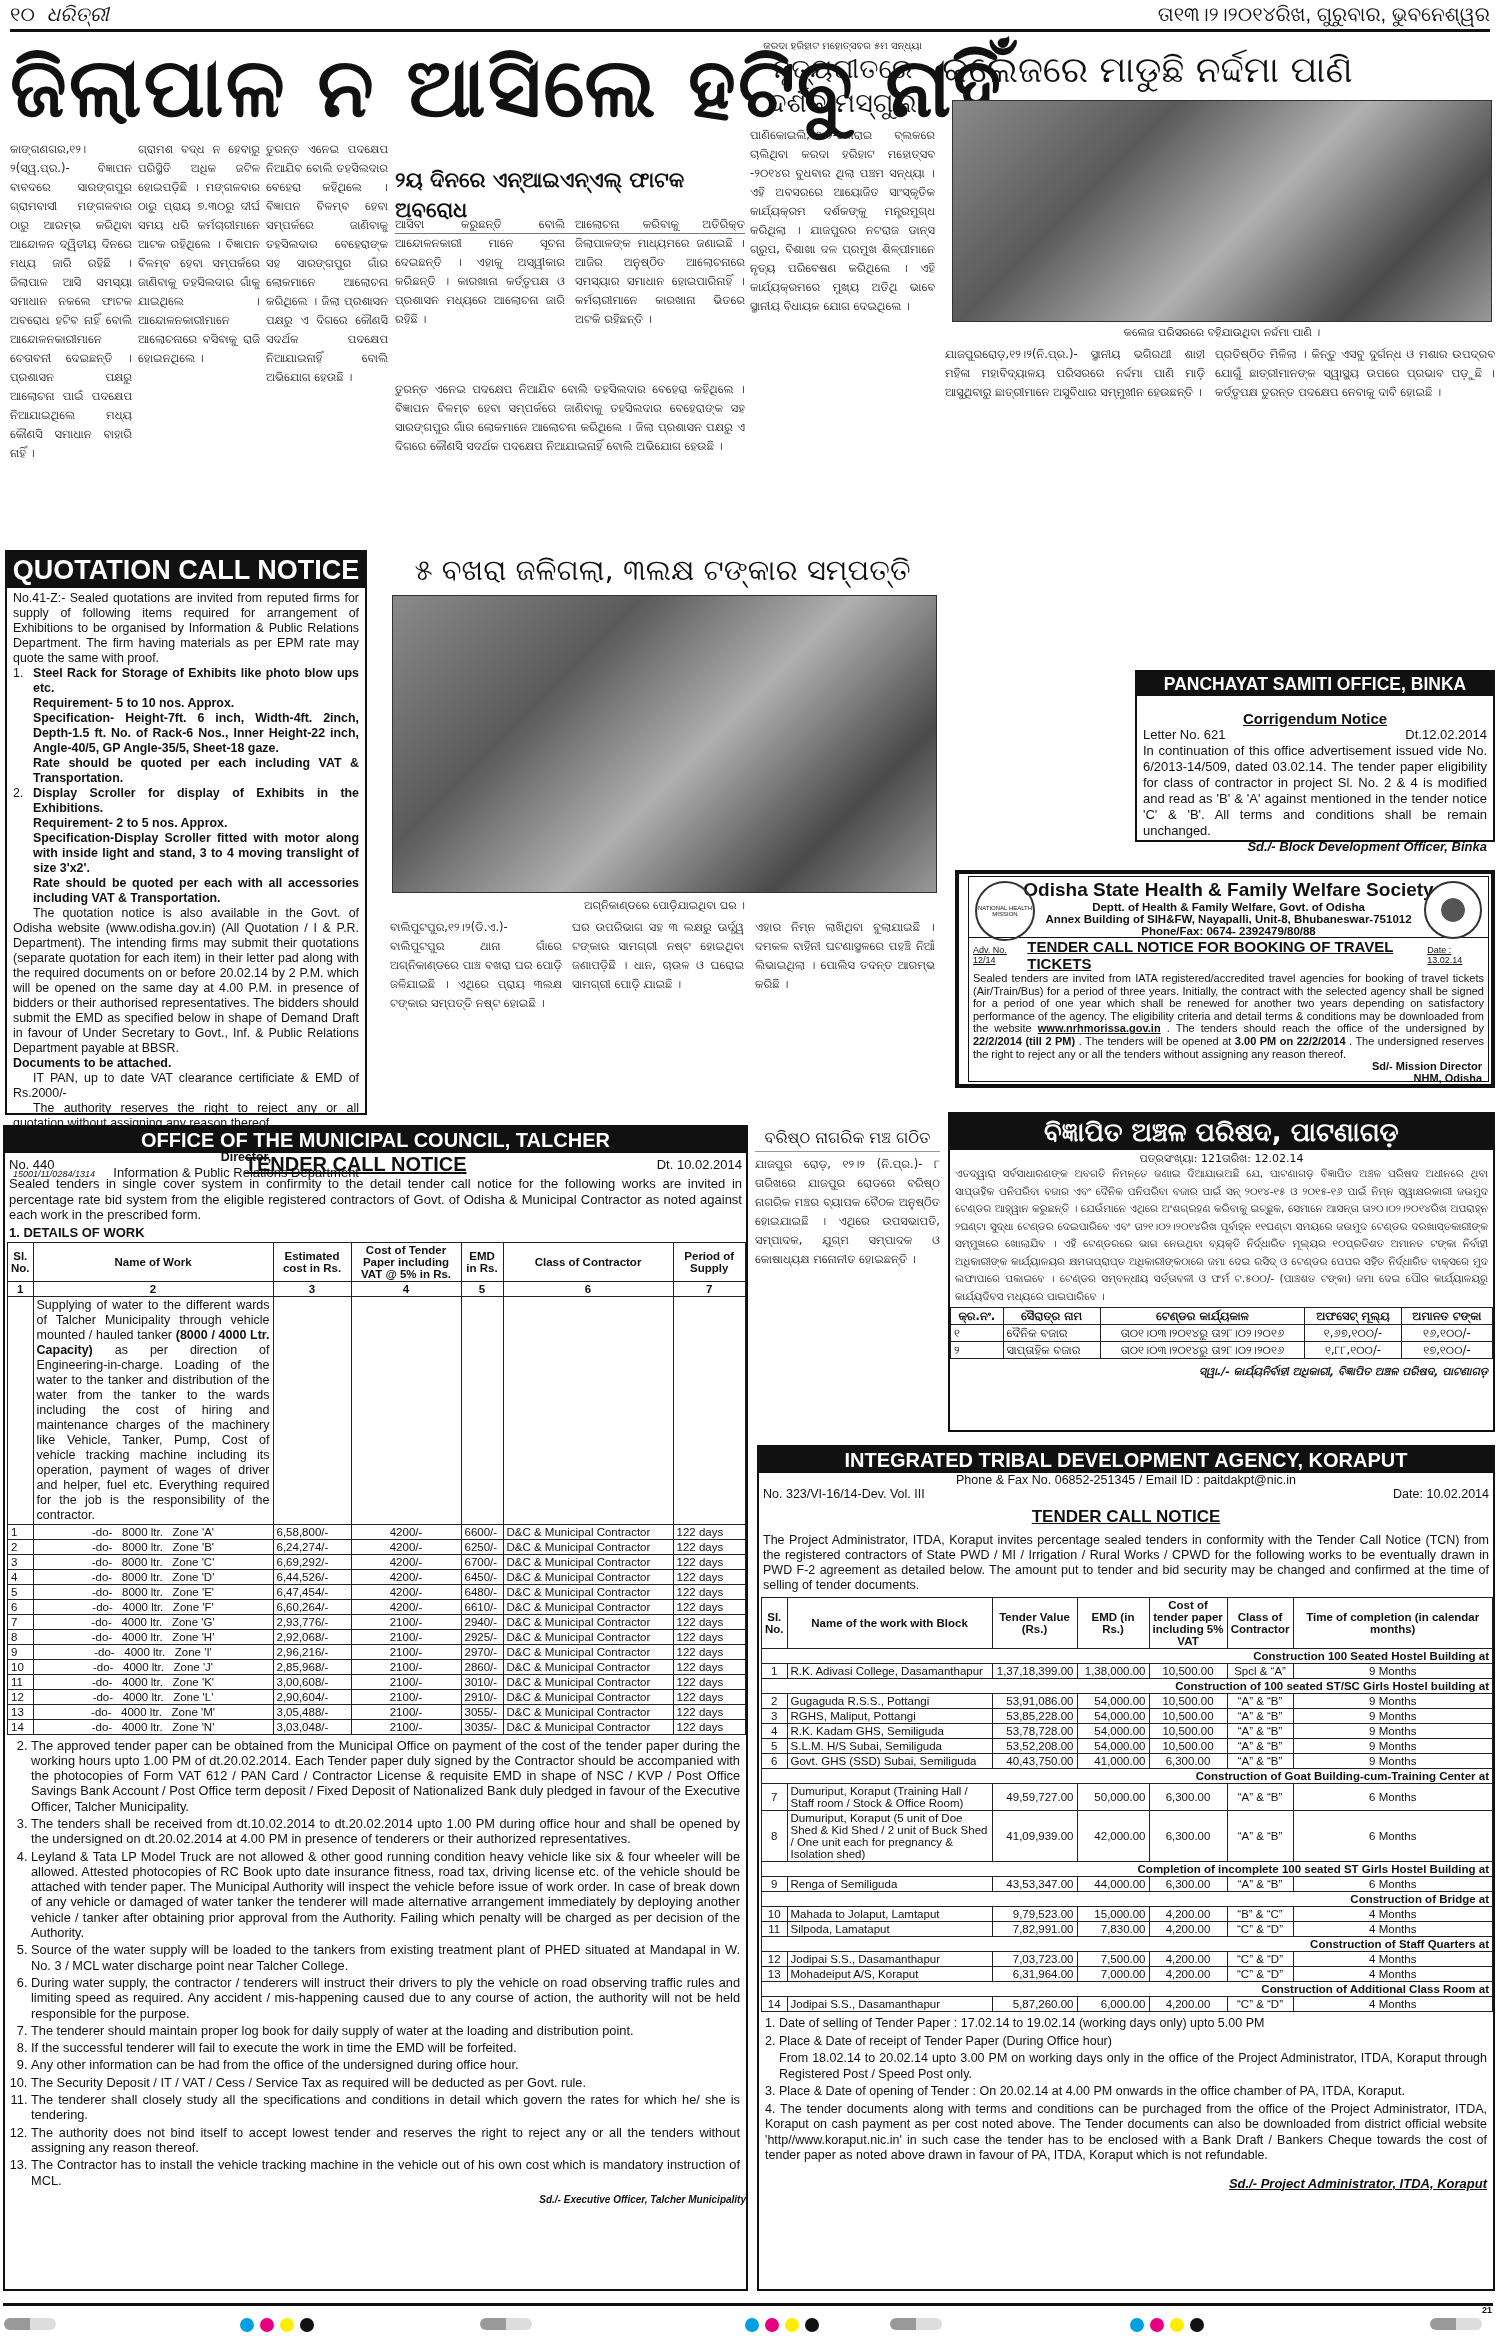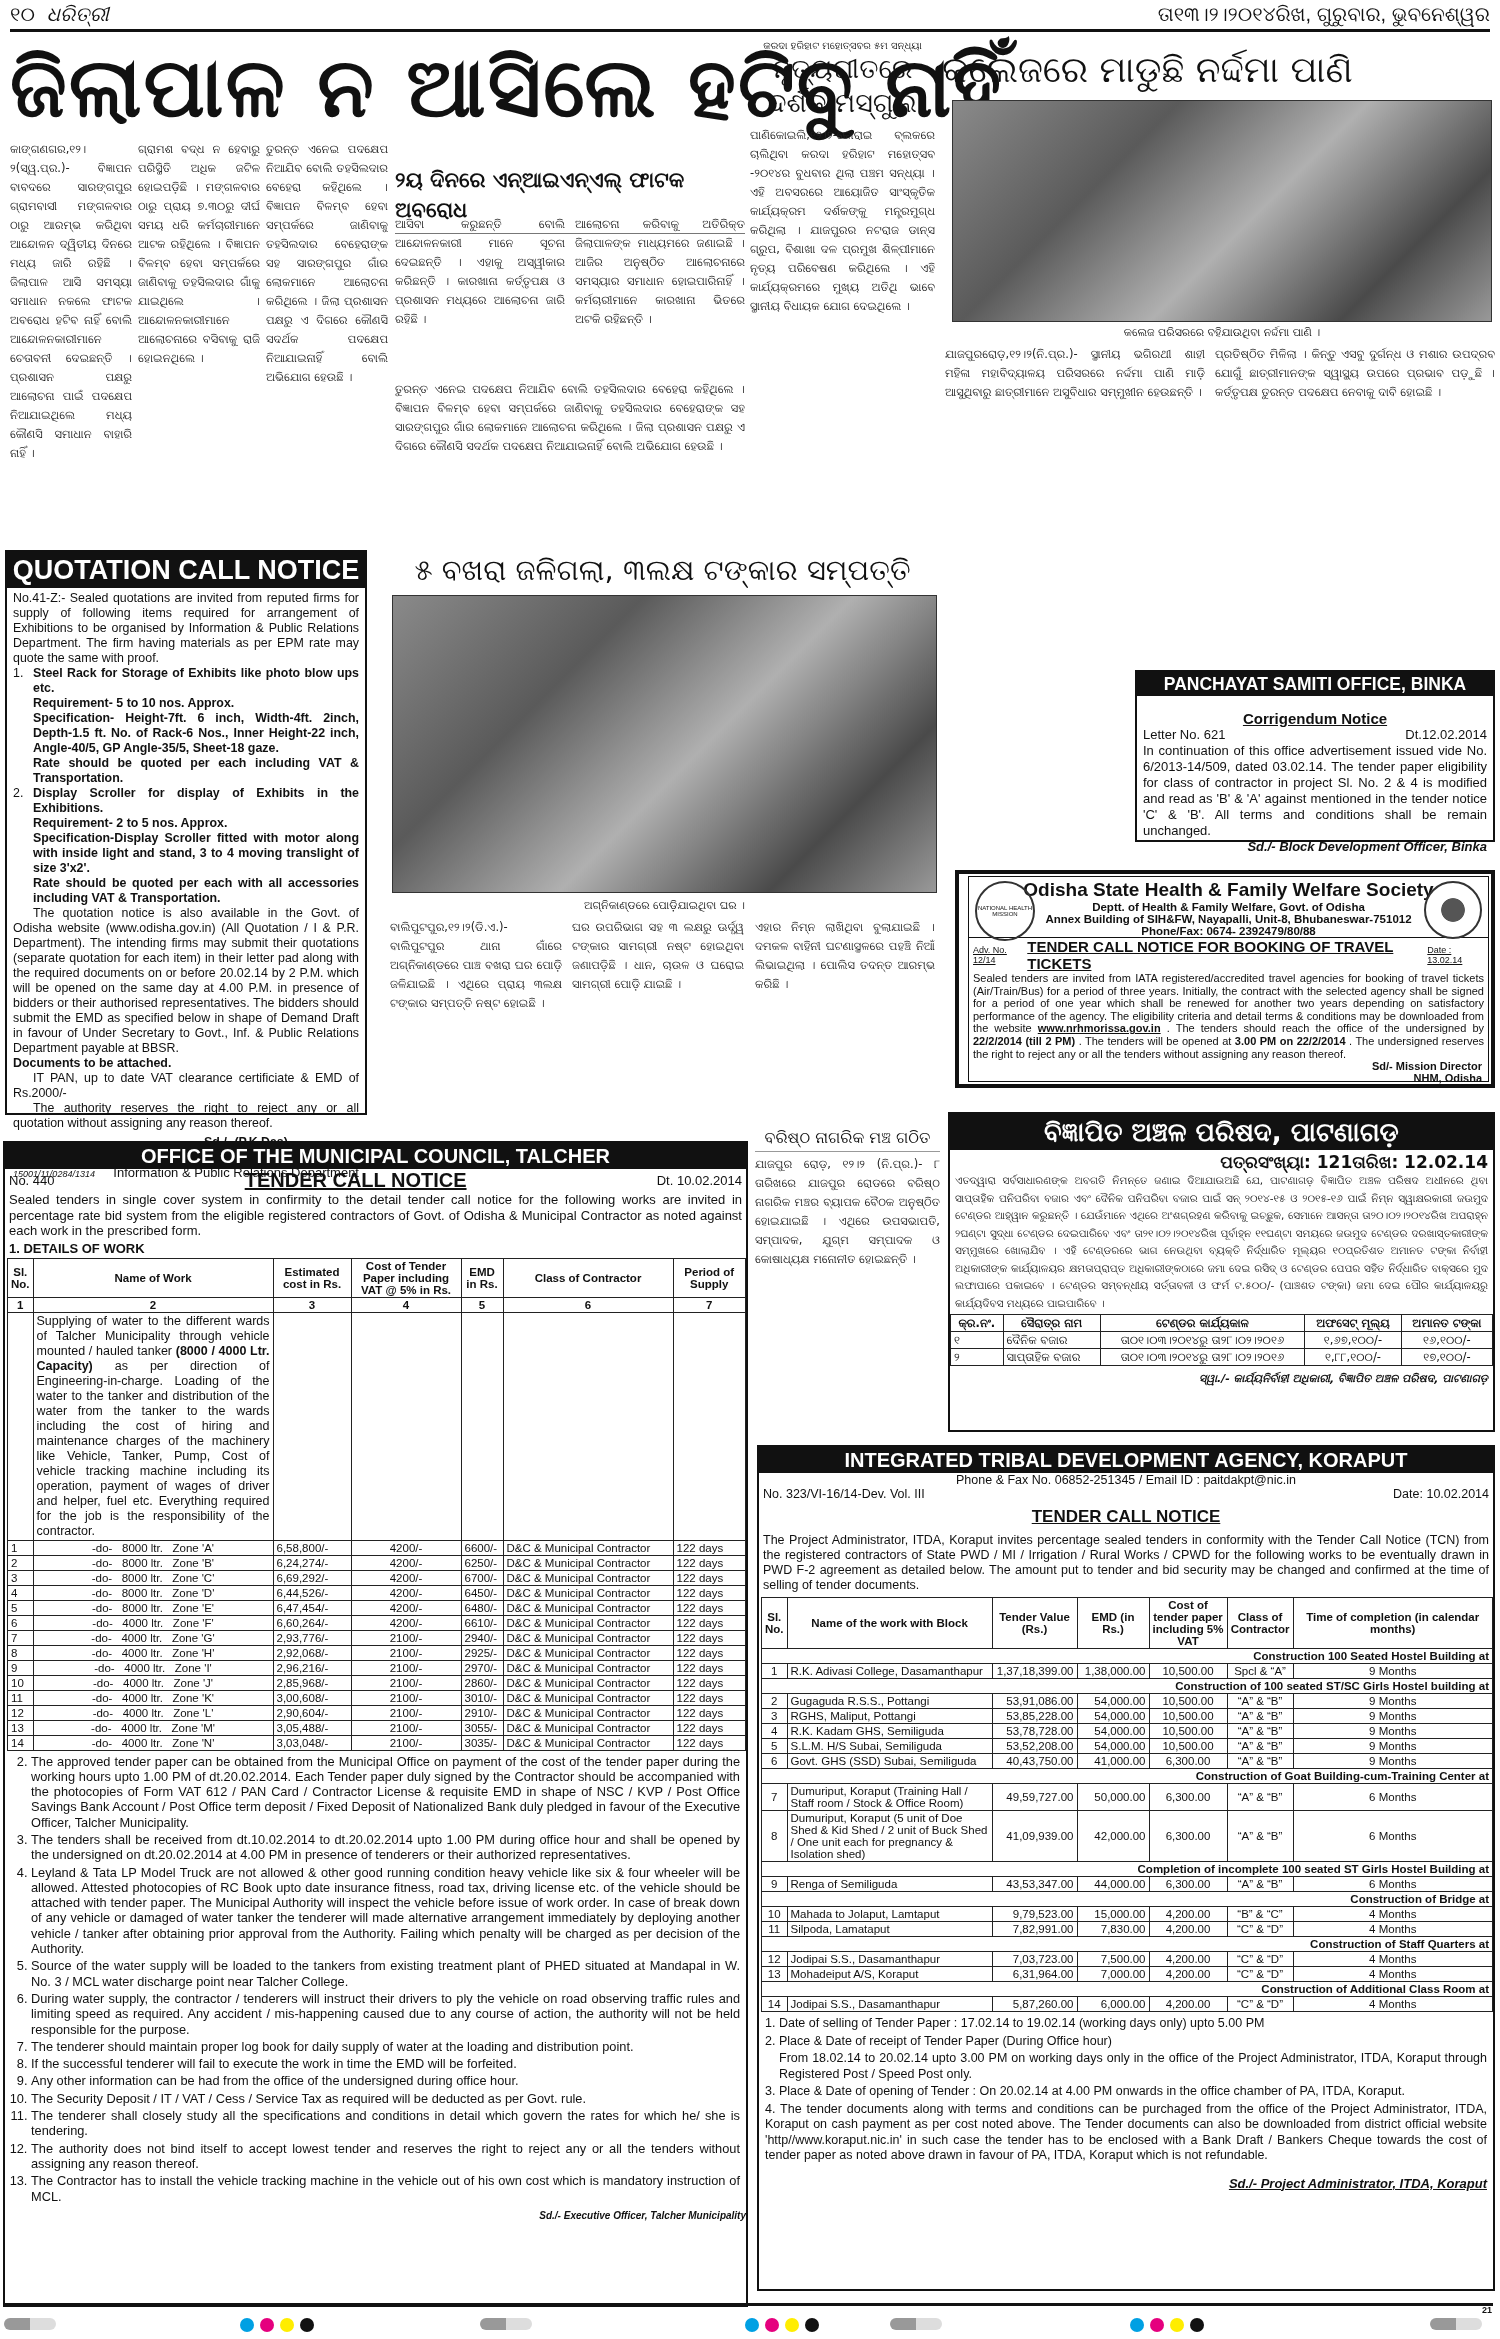--- a/index.html
+++ b/index.html
@@ -147,21 +147,21 @@
     <div class="bold" style="text-align:right;font-size:11px;padding-right:6px;line-height:12px;">
       <div>Sd/- Mission Director</div>
       <div>NHM, Odisha</div>
     </div>
   </div>
 </div>
 
 <div class="abs box" style="left:948px;top:1112px;width:547px;height:320px;">
   <div class="black-title headline" style="font-size:26px;line-height:36px;">ବିଜ୍ଞାପିତ ଅଞ୍ଚଳ ପରିଷଦ, ପାଟଣାଗଡ଼</div>
   <div style="padding:2px 5px;">
-    <div style="display:flex;justify-content:flex-end;font-size:17px;font-family:'DejaVu Sans',sans-serif;font-weight:bold;">
+    <div style="display:flex;justify-content:center;font-size:11px;font-family:'DejaVu Sans',sans-serif;">
       <span>ପତ୍ରସଂଖ୍ୟା: 121</span>
       <span>ତାରିଖ: 12.02.14</span>
     </div>
     <p class="odia-text" style="font-size:10.5px;line-height:17.5px;">ଏତଦ୍ୱାରା ସର୍ବସାଧାରଣଙ୍କ ଅବଗତି ନିମନ୍ତେ ଜଣାଇ ଦିଆଯାଉଅଛି ଯେ, ପାଟଣାଗଡ଼ ବିଜ୍ଞାପିତ ଅଞ୍ଚଳ ପରିଷଦ ଅଧୀନରେ ଥିବା ସାପ୍ତାହିକ ପନିପରିବା ବଜାର ଏବଂ ଦୈନିକ ପନିପରିବା ବଜାର ପାଇଁ ସନ୍ ୨୦୧୪-୧୫ ଓ ୨୦୧୫-୧୬ ପାଇଁ ନିମ୍ନ ସ୍ୱାକ୍ଷରକାରୀ ଜଉମୁଦ ଟେଣ୍ଡର ଆହ୍ୱାନ କରୁଛନ୍ତି । ଯେଉଁମାନେ ଏଥିରେ ଅଂଶଗ୍ରହଣ କରିବାକୁ ଇଚ୍ଛୁକ, ସେମାନେ ଆସନ୍ତା ତା୨୦।୦୨।୨୦୧୪ରିଖ ଅପରାହ୍ନ ୨ଘଣ୍ଟା ସୁଦ୍ଧା ଟେଣ୍ଡର ଦେଇପାରିବେ ଏବଂ ତା୨୧।୦୨।୨୦୧୪ରିଖ ପୂର୍ବାହ୍ନ ୧୧ଘଣ୍ଟା ସମୟରେ ଜଉମୁଦ ଟେଣ୍ଡର ଦରଖାସ୍ତକାରୀଙ୍କ ସମ୍ମୁଖରେ ଖୋଲାଯିବ । ଏହି ଟେଣ୍ଡରରେ ଭାଗ ନେଉଥିବା ବ୍ୟକ୍ତି ନିର୍ଦ୍ଧାରିତ ମୂଲ୍ୟର ୧୦ପ୍ରତିଶତ ଅମାନତ ଟଙ୍କା ନିର୍ବାହୀ ଅଧିକାରୀଙ୍କ କାର୍ଯ୍ୟାଳୟର କ୍ଷମତାପ୍ରାପ୍ତ ଅଧିକାରୀଙ୍କଠାରେ ଜମା ଦେଇ ରସିଦ୍ ଓ ଟେଣ୍ଡର ପେପର ସହିତ ନିର୍ଦ୍ଧାରିତ ବାକ୍ସରେ ମୁଦ ଲଫାପାରେ ପକାଇବେ । ଟେଣ୍ଡର ସମ୍ବନ୍ଧୀୟ ସର୍ତ୍ତାବଳୀ ଓ ଫର୍ମ ଟ.୫୦୦/- (ପାଞ୍ଚଶତ ଟଙ୍କା) ଜମା ଦେଇ ପୌର କାର୍ଯ୍ୟାଳୟରୁ କାର୍ଯ୍ୟଦିବସ ମଧ୍ୟରେ ପାଇପାରିବେ ।</p>
   </div>
   <table style="font-family:'DejaVu Sans',sans-serif;">
     <tbody>
         <tr>
       <th>କ୍ର.ନଂ.</th>
       <th>ସୈରାତ୍‌ର ନାମ</th>
@@ -184,21 +184,21 @@
       <td class="ctr">୧୭,୧୦୦/-</td>
     </tr>
   </tbody>
     </table>
   <div class="rt bold" style="font-family:'DejaVu Sans',sans-serif;font-size:11px;font-style:italic;padding:6px 5px 0 0;">ସ୍ୱା./- କାର୍ଯ୍ୟନିର୍ବାହୀ ଅଧିକାରୀ, ବିଜ୍ଞାପିତ ଅଞ୍ଚଳ ପରିଷଦ, ପାଟଣାଗଡ଼</div>
 </div>
 
 <div class="abs headline" style="left:755px;top:1125px;width:185px;font-size:16px;line-height:26px;text-align:center;font-weight:normal;border-bottom:1px solid #999;">ବରିଷ୍ଠ ନାଗରିକ ମଞ୍ଚ ଗଠିତ</div>
 <div class="abs odia-text odia-col" style="left:755px;top:1155px;width:185px;height:280px;">ଯାଜପୁର ରୋଡ଼, ୧୨।୨ (ନି.ପ୍ର.)- ୮ ତାରିଖରେ ଯାଜପୁର ରୋଡରେ ବରିଷ୍ଠ ନାଗରିକ ମଞ୍ଚର ବ୍ୟାପକ ବୈଠକ ଅନୁଷ୍ଠିତ ହୋଇଯାଇଛି । ଏଥିରେ ଉପସଭାପତି, ସମ୍ପାଦକ, ଯୁଗ୍ମ ସମ୍ପାଦକ ଓ କୋଷାଧ୍ୟକ୍ଷ ମନୋନୀତ ହୋଇଛନ୍ତି ।</div>
 
-<div class="abs box" style="left:3px;top:1125px;width:745px;height:1166px;margin-top:16px;">
+<div class="abs box" style="left:3px;top:1125px;width:745px;height:1166px;">
   <div class="black-title" style="font-size:20px;line-height:26px;">OFFICE OF THE MUNICIPAL COUNCIL, TALCHER</div>
   <div style="display:flex;justify-content:space-between;align-items:center;padding:0 4px;">
     <span style="font-size:13px;">No. 440</span>
     <span class="bold" style="font-size:20px;text-decoration:underline;">TENDER CALL NOTICE</span>
     <span style="font-size:13px;">Dt. 10.02.2014</span>
   </div>
   <p style="font-size:13px;line-height:15.5px;padding:0 4px;text-align:justify;">Sealed tenders in single cover system in confirmity to the detail tender call notice for the following works are invited in percentage rate bid system from the eligible registered contractors of Govt. of Odisha &amp; Municipal Contractor as noted against each work in the prescribed form.</p>
   <div class="bold" style="font-size:13px;padding:2px 4px;">1.  DETAILS OF WORK</div>
   <table style="margin:0 2px;width:739px;">
     <tbody>

